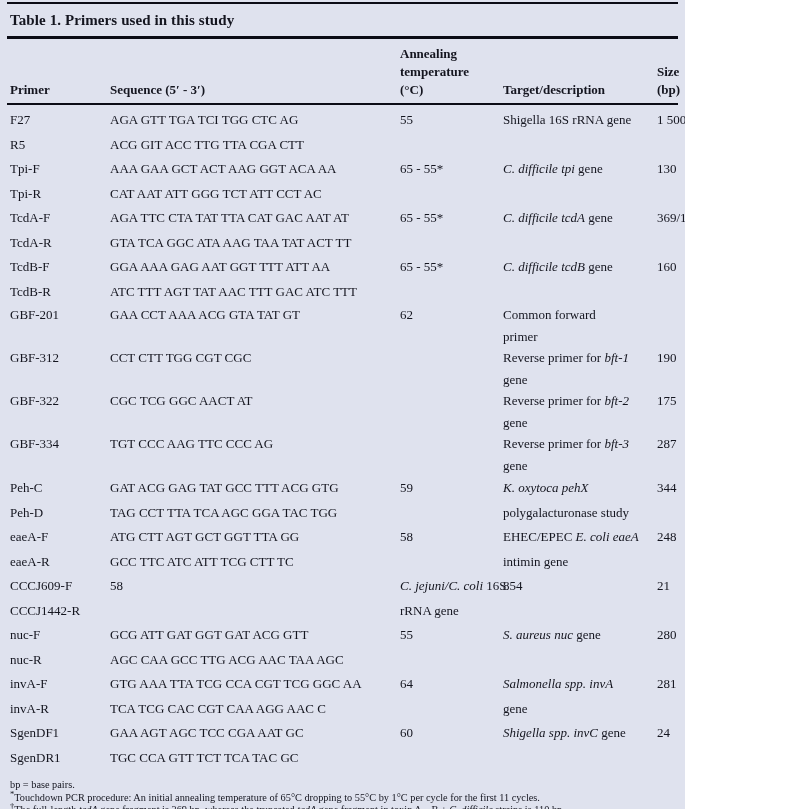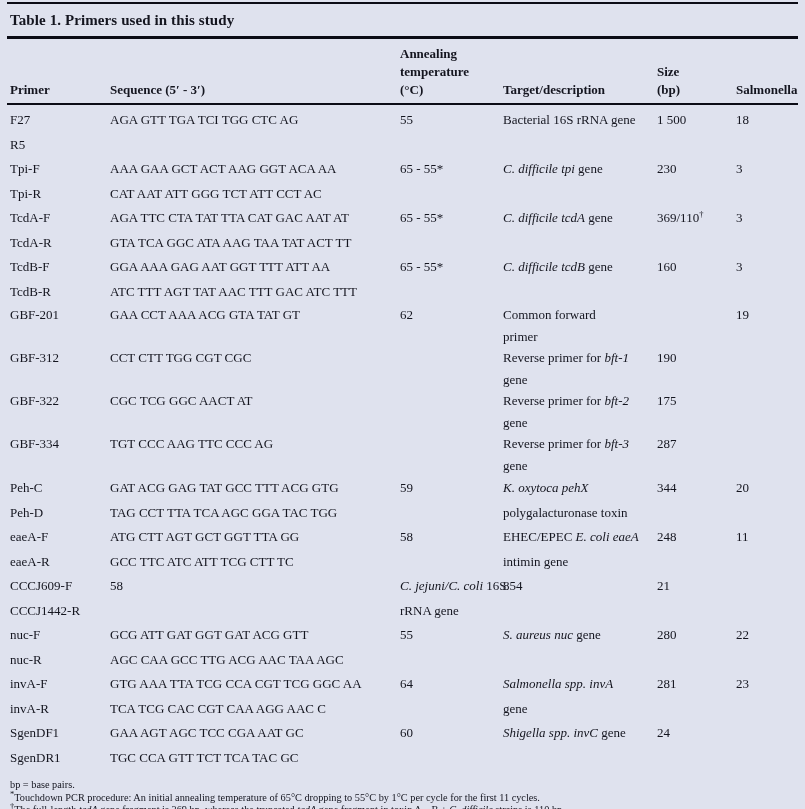--- a/index.html
+++ b/index.html
@@ -1,17 +1,17 @@
 <!DOCTYPE html>
 <html><head>
 <meta charset="utf-8">
 <style>
   html,body{margin:0;padding:0;}
   .page{
-    width:805px;height:809px;
+    width:685px;height:809px;
     background:#dfe2ee;
     color:#14151f;
     font-family:"Liberation Serif", serif;
     box-sizing:border-box;
     overflow:hidden;
     position:relative;
   }
   .rule{background:#0b0c16;margin:0 7px;}
   .rule.top{height:2px;margin-top:2px;}
   .rule.thick{height:3px;}
@@ -88,42 +88,43 @@
   <div class="rule thin"></div>
 
   <div class="tbody">
       <div class="trow">
         <div class="cell">
           <div>F27</div>
           <div>R5</div>
         </div>
         <div class="cell">
           <div>AGA GTT TGA TCI TGG CTC AG</div>
+          <div>ACG GIT ACC TTG TTA CGA CTT</div>
         </div>
         <div class="cell">55</div>
         <div class="cell">
-          <div><span>Bacterial 16S rRNA gene</span></div>
+          <div><span>Shigella 16S rRNA gene</span></div>
         </div>
         <div class="cell"><span>1 500</span></div>
         <div class="cell">18</div>
       </div>
       <div class="trow">
         <div class="cell">
           <div>Tpi-F</div>
           <div>Tpi-R</div>
         </div>
         <div class="cell">
           <div>AAA GAA GCT ACT AAG GGT ACA AA</div>
           <div>CAT AAT ATT GGG TCT ATT CCT AC</div>
         </div>
         <div class="cell">65 - 55*</div>
         <div class="cell">
           <div><i>C. difficile tpi</i><span> gene</span></div>
         </div>
-        <div class="cell"><span>230</span></div>
+        <div class="cell"><span>130</span></div>
         <div class="cell">3</div>
       </div>
       <div class="trow">
         <div class="cell">
           <div>TcdA-F</div>
           <div>TcdA-R</div>
         </div>
         <div class="cell">
           <div>AGA TTC CTA TAT TTA CAT GAC AAT AT</div>
           <div>GTA TCA GGC ATA AAG TAA TAT ACT TT</div>
@@ -216,21 +217,21 @@
           <div>Peh-C</div>
           <div>Peh-D</div>
         </div>
         <div class="cell">
           <div>GAT ACG GAG TAT GCC TTT ACG GTG</div>
           <div>TAG CCT TTA TCA AGC GGA TAC TGG</div>
         </div>
         <div class="cell">59</div>
         <div class="cell">
           <div><i>K. oxytoca pehX</i></div>
-          <div><span>polygalacturonase toxin</span></div>
+          <div><span>polygalacturonase study</span></div>
         </div>
         <div class="cell"><span>344</span></div>
         <div class="cell">20</div>
       </div>
       <div class="trow">
         <div class="cell">
           <div>eaeA-F</div>
           <div>eaeA-R</div>
         </div>
         <div class="cell">

